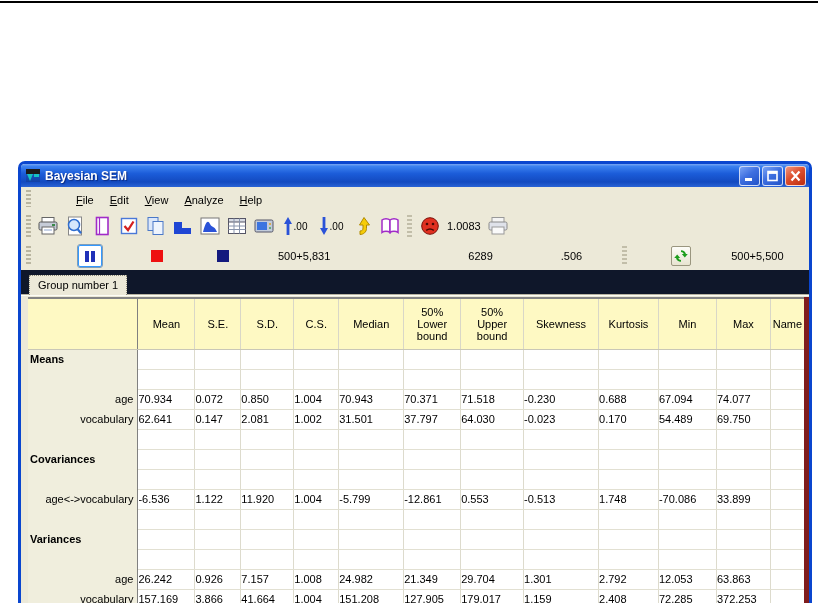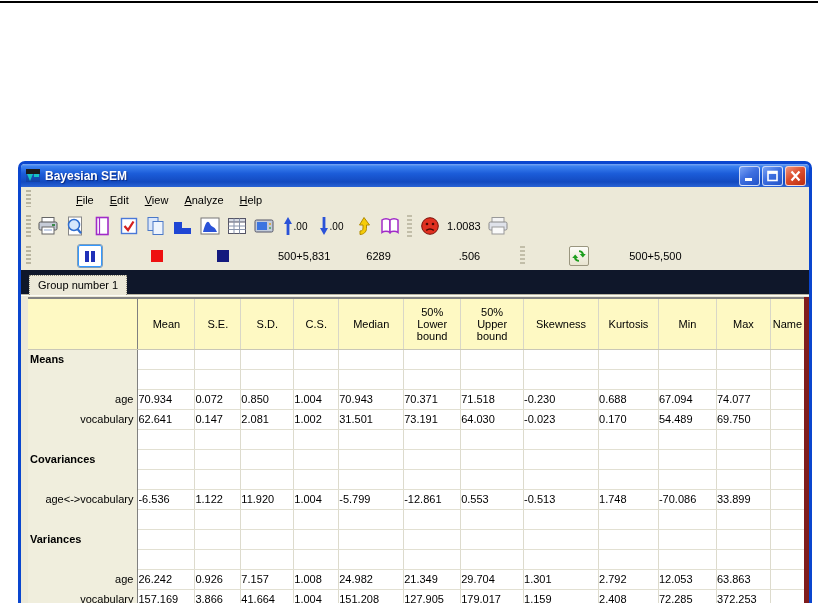--- a/index.html
+++ b/index.html
@@ -224,21 +224,21 @@
 
     <div class="toolbar tb2">
       <span class="grip"></span>
       <span class="ctrl-pause">
           <i></i>
           <i></i>
         </span>
       <span class="sq red"></span>
       <span class="sq navy"></span>
       <span class="stat-text" style="margin-left:4px;">500+5,831</span>
-      <span class="stat-text" style="">6289</span>
+      <span class="stat-text" style="margin-left:102px;">6289</span>
       <span class="stat-text" style="margin-left:32px;">.506</span>
       <span class="sep"></span>
       <span class="refresh-btn">
         <svg width="14" height="14" viewBox="0 0 14 14">
             <path d="M7,1.2 A5.2,5.2 0 0 1 12,5 L13.8,5 L10.8,8.4 L7.8,5 L9.8,5 A3.2,3.2 0 0 0 7,3 Z" fill="#1d9e1d"></path>
             <path d="M7,12.8 A5.2,5.2 0 0 1 2,9 L0.2,9 L3.2,5.6 L6.2,9 L4.2,9 A3.2,3.2 0 0 0 7,11 Z" fill="#1d9e1d"></path>
           </svg>
       </span>
       <span class="stat-text">500+5,500</span>
     </div>
@@ -331,21 +331,21 @@
               <td class="num">74.077</td>
               <td></td>
             </tr>
             <tr>
               <td class="rowlab">vocabulary</td>
               <td class="num">62.641</td>
               <td class="num">0.147</td>
               <td class="num">2.081</td>
               <td class="num">1.002</td>
               <td class="num">31.501</td>
-              <td class="num">73.191</td>
+              <td class="num">37.797</td>
               <td class="num">64.030</td>
               <td class="num">-0.023</td>
               <td class="num">0.170</td>
               <td class="num">54.489</td>
               <td class="num">69.750</td>
               <td></td>
             </tr>
             <tr>
               <td class="rowlab"></td>
               <td></td>

